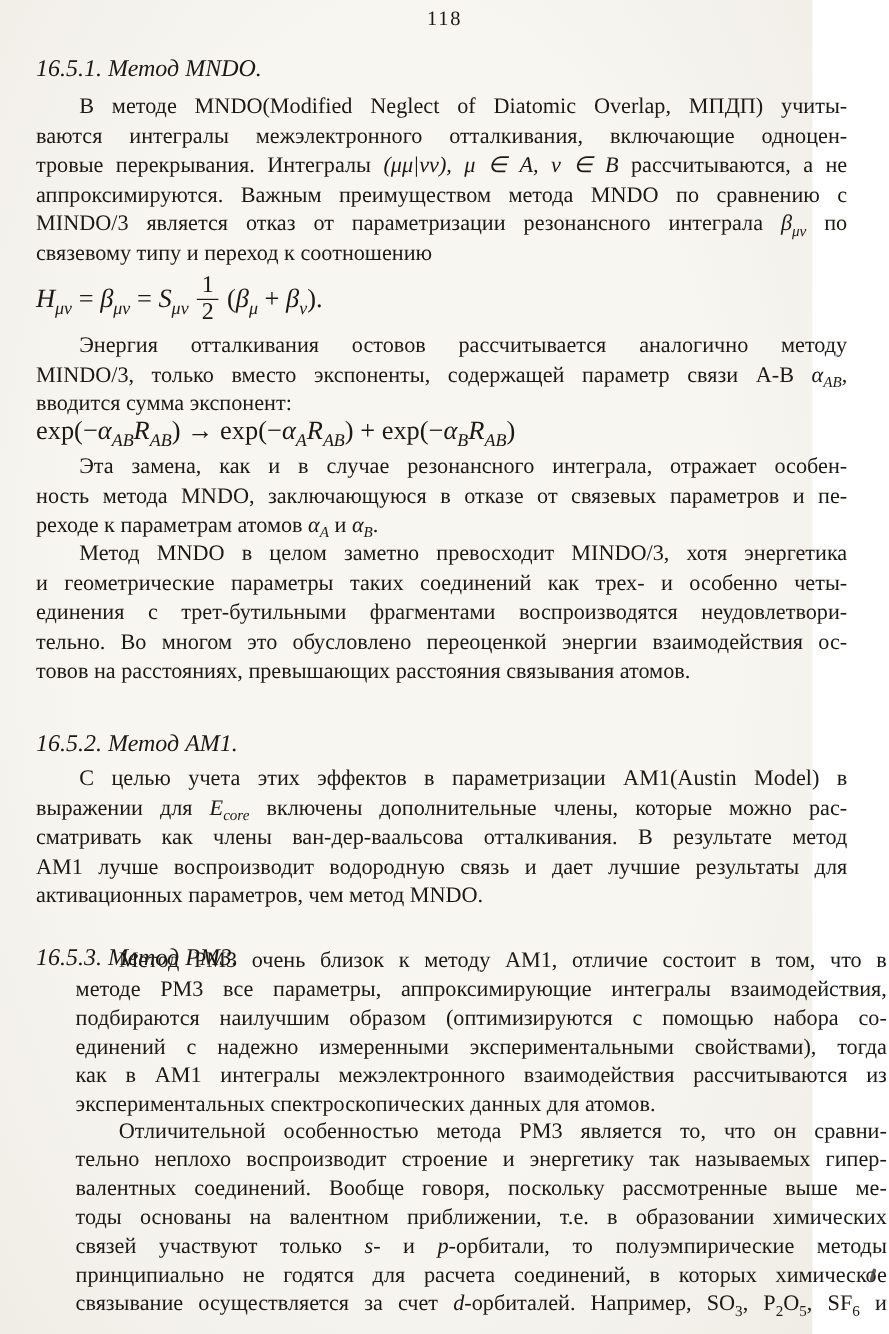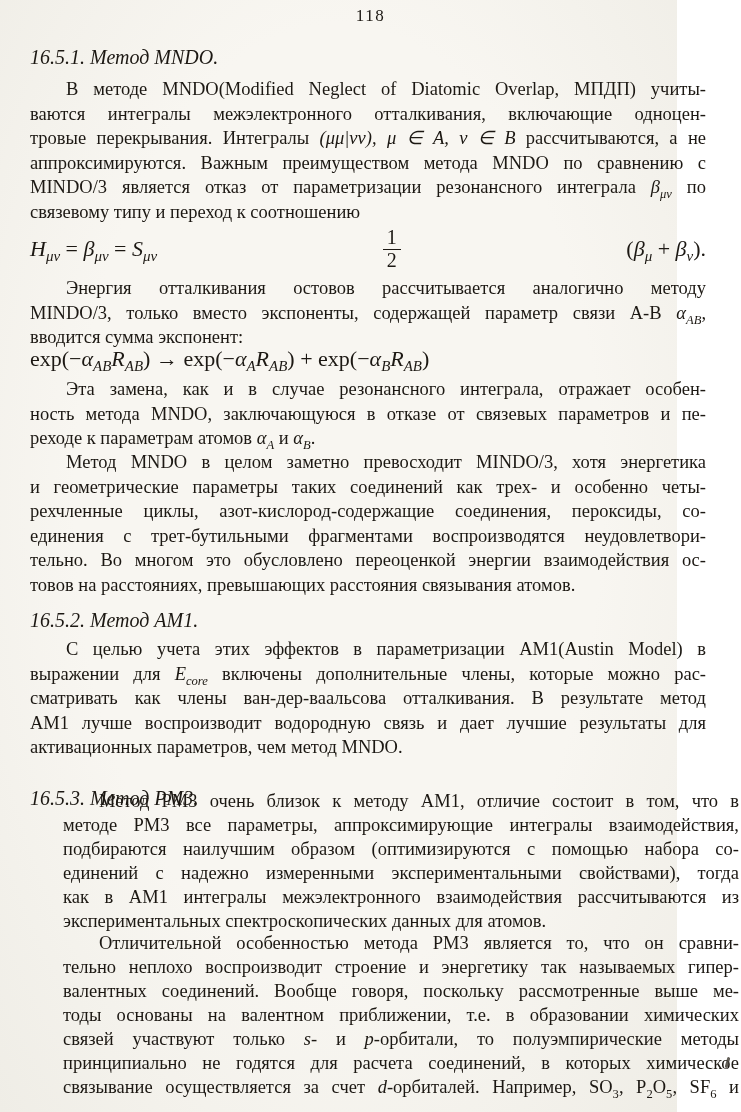--- a/index.html
+++ b/index.html
@@ -13,21 +13,21 @@
              font-size:20px; line-height:24px; }
   .para { position:absolute; left:30px; width:676px; font-size:18.5px; line-height:24.5px; }
   .para.tight { line-height:24px;margin-left:33px; }
   .ln { text-align:justify; text-align-last:justify; }
   .ln.last { text-align-last:left; }
   .ln.indent { text-indent:36px; }
   .ln i, .heading i { font-style:italic; }
   sub { font-size:0.68em; line-height:0; }
   .para sub i, .para i sub, .formula sub { font-style:italic; }
   .formula { position:absolute; left:30px; width:676px; display:flex;
-             justify-content:space-between; align-items:center; font-size:22px; }
+             justify-content:flex-start; align-items:center; font-size:22px; }
   .formula .part { white-space:nowrap; }
   .frac { display:inline-flex; flex-direction:column; align-items:center;
           margin:0 7px; font-size:20px; line-height:1.08; }
   .frac .num { border-bottom:1.6px solid #1c1813; padding:0 4px; }
   .frac .den { padding:0 4px; }
   .artifact { position:absolute; left:726px; top:1057px; width:3px; height:11px;
               background:#47423a; transform:rotate(16deg); border-radius:2px; opacity:.85; }
 </style>
 </head>
 <body>
@@ -68,21 +68,20 @@
 
   <div class="para" style="top:377px">
     <div class="ln indent">Эта замена, как и в случае резонансного интеграла, отражает особен-</div>
     <div class="ln">ность метода MNDO, заключающуюся в отказе от связевых параметров и пе-</div>
     <div class="ln last">реходе к параметрам атомов <i>α<sub>A</sub></i> и <i>α<sub>B</sub></i>.</div>
   </div>
 
   <div class="para" style="top:450px">
     <div class="ln indent">Метод MNDO в целом заметно превосходит MINDO/3, хотя энергетика</div>
     <div class="ln">и геометрические параметры таких соединений как трех- и особенно четы-</div>
-    <div class="ln">рехчленные циклы, азот-кислород-содержащие соединения, пероксиды, со-</div>
     <div class="ln">единения с трет-бутильными фрагментами воспроизводятся неудовлетвори-</div>
     <div class="ln">тельно. Во многом это обусловлено переоценкой энергии взаимодействия ос-</div>
     <div class="ln last">товов на расстояниях, превышающих расстояния связывания атомов.</div>
   </div>
 
   <div class="heading" style="top:608px">16.5.2. Метод AM1.</div>
 
   <div class="para" style="top:637px">
     <div class="ln indent">С целью учета этих эффектов в параметризации AM1(Austin Model) в</div>
     <div class="ln">выражении для <i>E<sub>core</sub></i> включены дополнительные члены, которые можно рас-</div>

